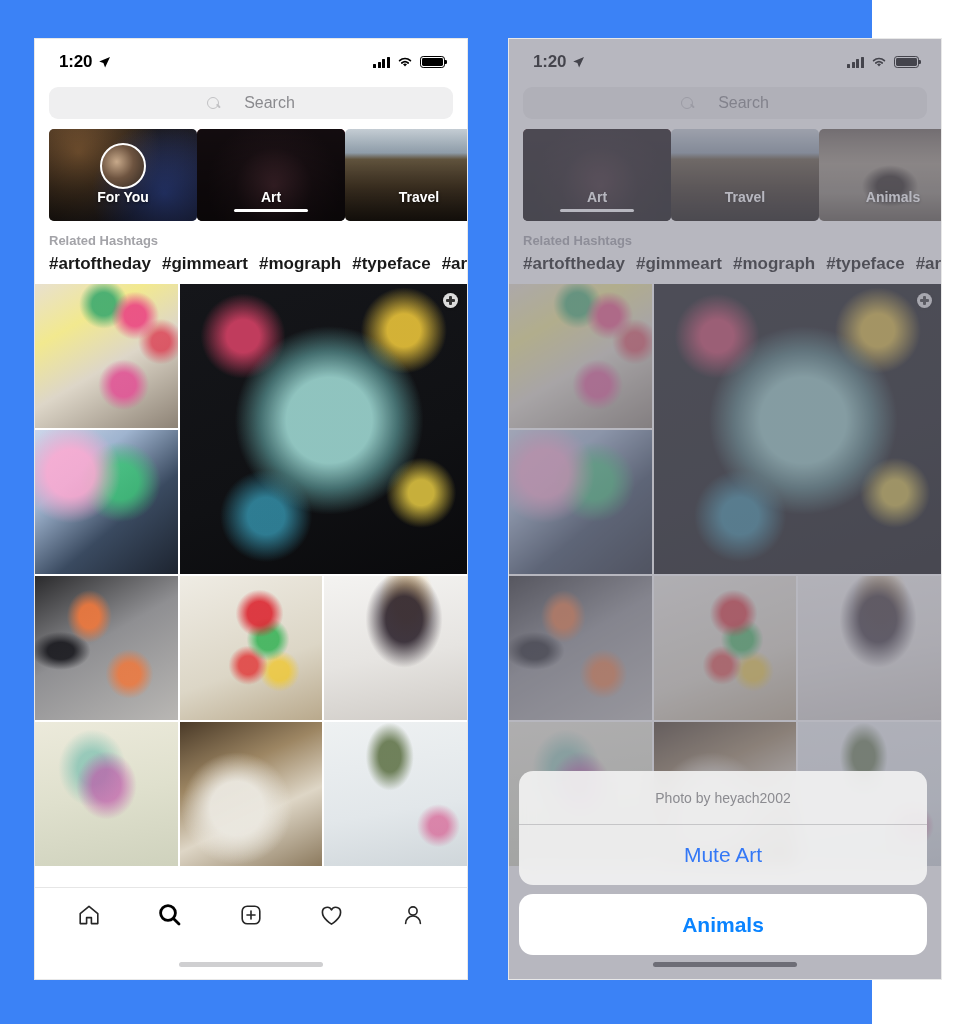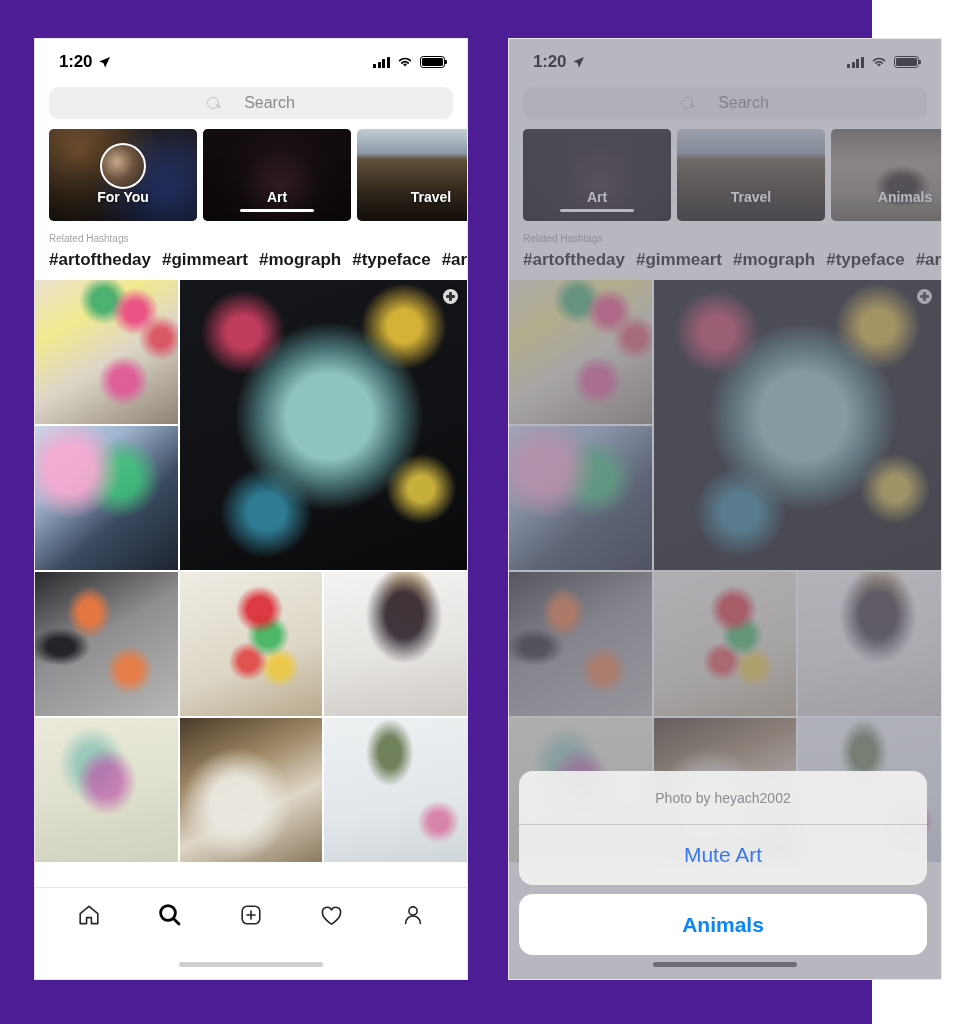--- a/index.html
+++ b/index.html
@@ -2,21 +2,21 @@
 <html><head>
 <meta charset="utf-8">
 <style>
   * { box-sizing: border-box; margin: 0; padding: 0; }
   html, body {
     width: 976px; height: 1024px;
     background: #ffffff;
     font-family: "Liberation Sans", sans-serif;
     overflow: hidden;
   }
-  .stage { position: relative; width: 872px; height: 1024px; background: #4c1d95; }
+  .stage { position: relative; width: 872px; height: 1024px; background: #3b82f6; }
 
   
   .phone {
     position: absolute;
     top: 38px;
     width: 434px;
     height: 942px;
     background: #ffffff;
     overflow: hidden;
     border: 1px solid #e8e8e8;
@@ -66,21 +66,21 @@
     content:""; position:absolute; left:0; top:0; width: 10px; height: 10px;
     border: 1.6px solid #8a8a8e; border-radius: 50%;
   }
   .searchbar .mag::after {
     content:""; position:absolute; left: 8.6px; top: 8.6px; width: 5px; height: 1.6px;
     background:#8a8a8e; transform: rotate(45deg); border-radius: 1px;
   }
   .searchbar .ph { font-size: 16px; color: #8a8a8e; }
 
   
-  .cats { display: flex; gap: 6px; padding: 0 0 0 14px; }
+  .cats { display: flex; padding: 0 0 0 14px; }
   .cat {
     position: relative; flex: 0 0 auto;
     width: 148px; height: 92px; border-radius: 5px; overflow: hidden;
   }
   .cat .art {
     position: absolute; inset: 0;
   }
   .cat .shade {
     position: absolute; inset: 0;
     background: linear-gradient(180deg, rgba(0,0,0,.05) 0%, rgba(0,0,0,.38) 65%, rgba(0,0,0,.50) 100%);
@@ -124,21 +124,21 @@
       radial-gradient(ellipse at 30% 14%, rgba(255,255,255,.85) 0 18%, rgba(0,0,0,0) 40%);
   }
   .bg-animals {
     background:
       radial-gradient(ellipse at 48% 62%, #3b2e26 0 12%, rgba(0,0,0,0) 26%),
       linear-gradient(180deg,#6d6258 0%, #cdbfa9 38%, #e0d3bd 70%, #b5a58e 100%);
   }
 
   
   .rel-title {
-    padding: 12px 14px 2px; font-size: 10px; color: #a3a3a8;
+    padding: 12px 14px 2px; font-size: 13px; color: #a3a3a8; font-weight: bold;
   }
   .tags {
     display: flex; gap: 11px; padding: 4px 14px 10px;
     font-size: 17px; font-weight: bold; color: #1a1a1a; white-space: nowrap;
   }
 
   
   .grid {
     position: relative;
     display: grid;

